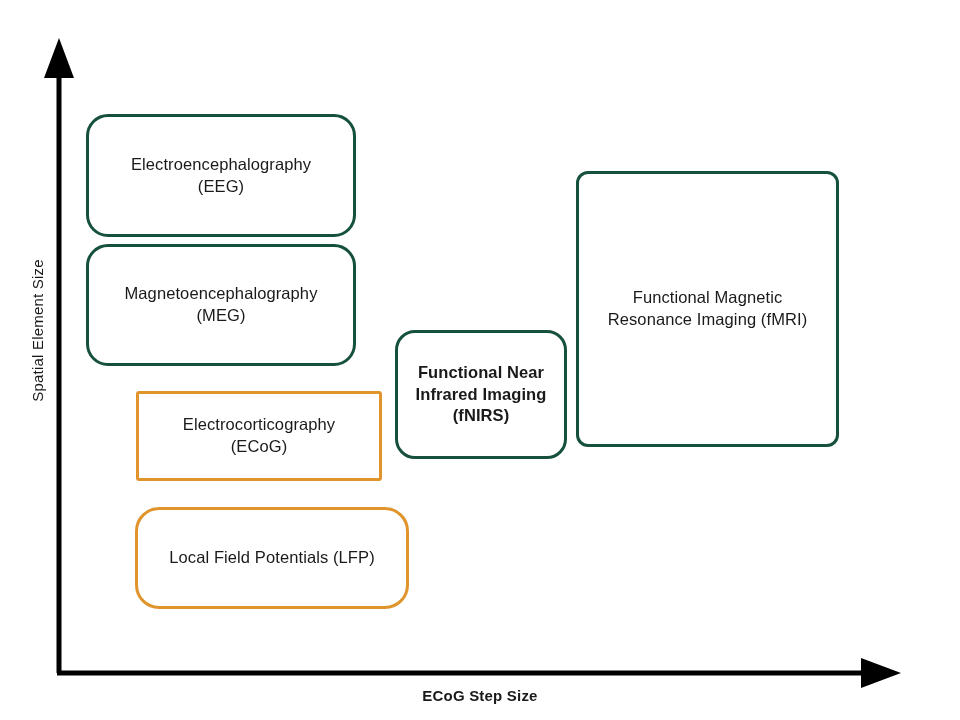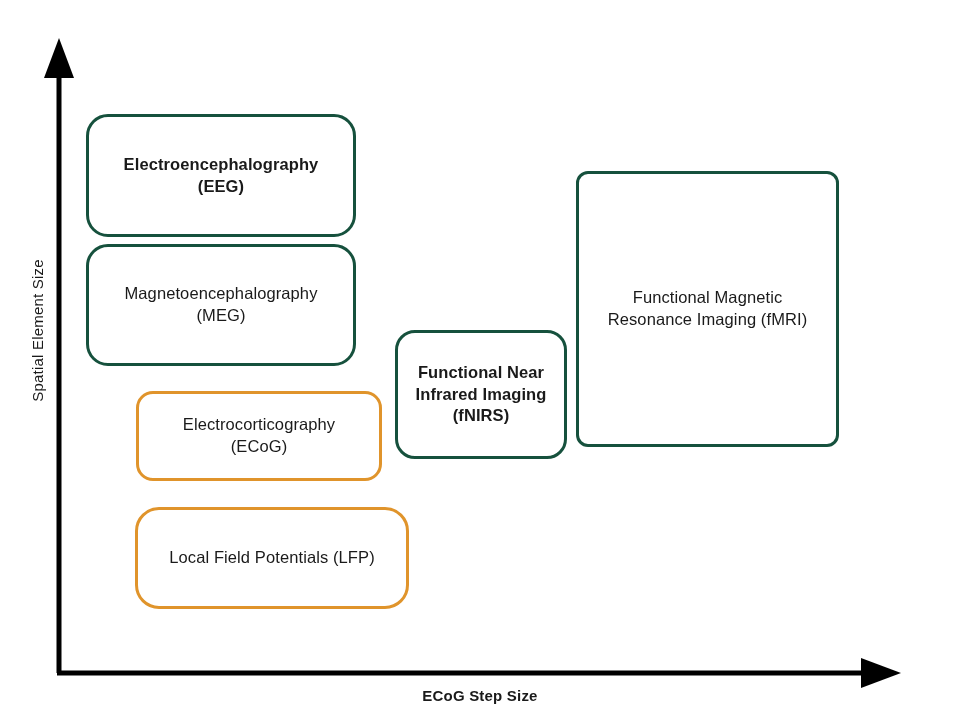--- a/index.html
+++ b/index.html
@@ -48,21 +48,21 @@
     border-radius: 22px;
   }
   .box-meg {
     left: 86px;  top: 244px;  width: 270px; height: 122px;
     border: 3px solid #16513d;
     border-radius: 22px;
   }
   .box-ecog {
     left: 136px; top: 391px;  width: 246px; height: 90px;
     border: 3.5px solid #e0942b;
-    border-radius: 17px;
+    border-radius: 3px;
   }
   .box-lfp {
     left: 135px; top: 507px;  width: 274px; height: 102px;
     border: 3.5px solid #e0942b;
     border-radius: 24px;
   }
   .box-fnirs {
     left: 395px; top: 330px;  width: 172px; height: 129px;
     border: 3px solid #16513d;
     border-radius: 20px;
@@ -113,21 +113,21 @@
 
     <line x1="57" y1="673" x2="875" y2="673" stroke="#000000" stroke-width="5"></line>
 
     <polygon points="901,673 861,658 861,688" fill="#000000"></polygon>
   </svg>
 
   <div id="y-axis-title">Spatial Element Size</div>
 
   <div id="x-axis-title">ECoG Step Size</div>
 
-  <div class="modality-box box-eeg" style="border-color: rgb(22, 81, 61); font-weight: bold;">
+  <div class="modality-box box-eeg" style="border-color: rgb(22, 81, 61);">
     <span class="label">Electroencephalography
 (EEG)</span>
   </div>
 
   <div class="modality-box box-meg" style="border-color: rgb(22, 81, 61);">
     <span class="label">Magnetoencephalography
 (MEG)</span>
   </div>
 
   <div class="modality-box box-ecog" style="border-color: rgb(224, 148, 43);">

